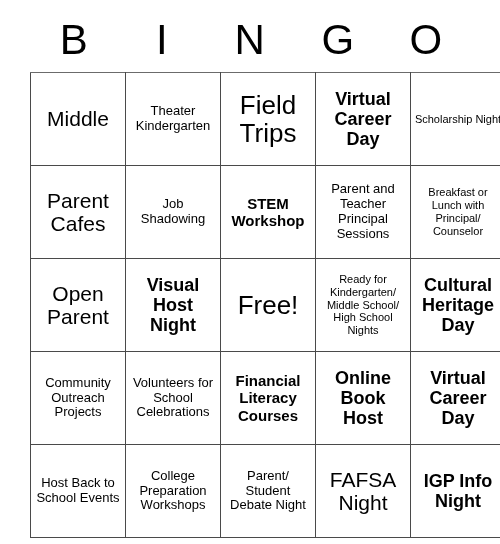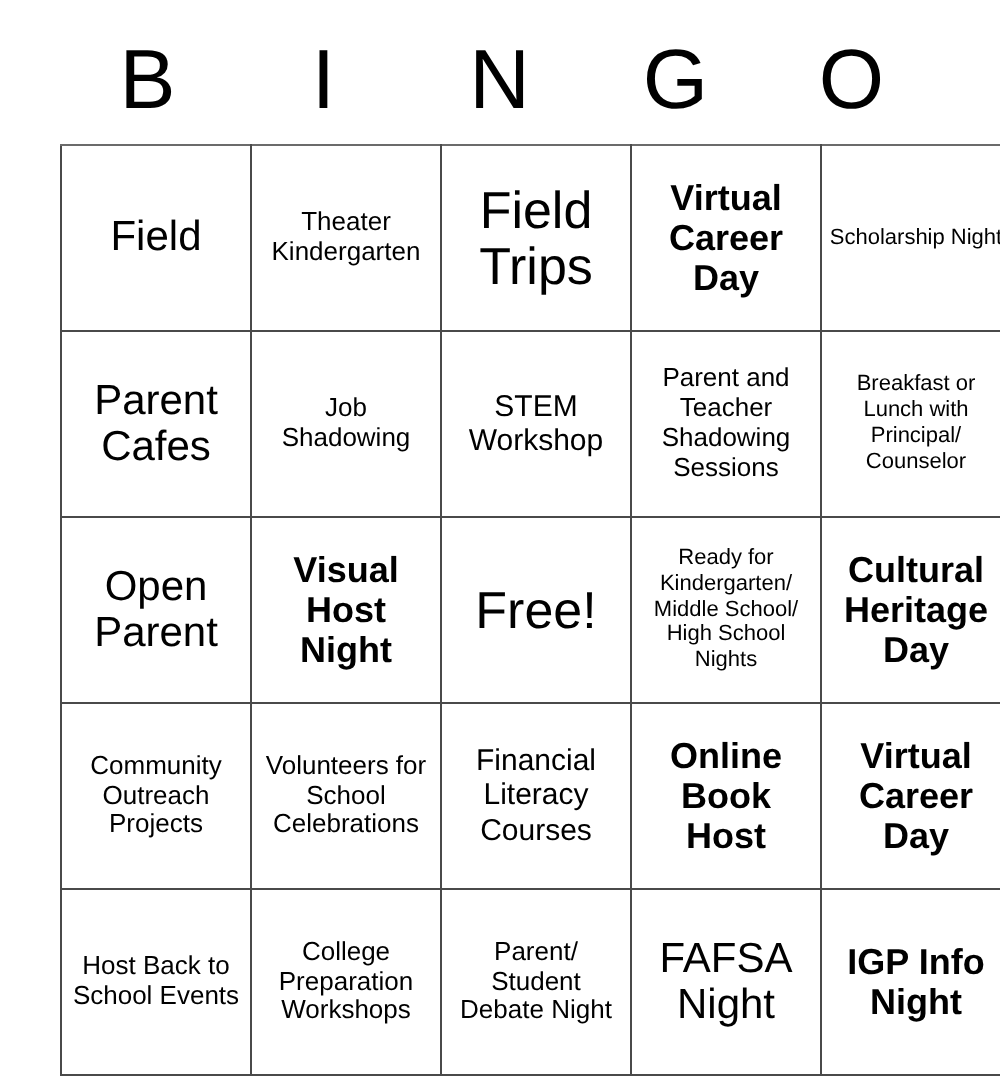--- a/index.html
+++ b/index.html
@@ -57,21 +57,21 @@
 
   .cell-text {
     display: block;
     line-height: 1.1;
     word-wrap: break-word;
   }
 
   
   .fs-xs  { font-size: 11px; line-height: 1.18; }
   .fs-s   { font-size: 13px; line-height: 1.15; }
-  .fs-m   { font-size: 15px; line-height: 1.14; }
+  .fs-m   { font-size: 15px; line-height: 1.14; font-weight: bold; }
   .fs-l   { font-size: 18px; line-height: 1.12; font-weight: bold; }
   .fs-xl  { font-size: 21px; line-height: 1.1; }
   .fs-xxl { font-size: 26px; line-height: 1.08; }
 </style>
 </head>
 <body>
 
 <div class="bingo-card">
 
   <div class="bingo-header">
@@ -79,21 +79,21 @@
     <div class="bingo-header-cell">I</div>
     <div class="bingo-header-cell">N</div>
     <div class="bingo-header-cell">G</div>
     <div class="bingo-header-cell">O</div>
   </div>
 
   <table class="bingo-grid">
     <tbody>
       <tr>
         <td>
-            <span class="cell-text fs-xl">Field</span>
+            <span class="cell-text fs-xl">Middle</span>
           </td>
         <td>
             <span class="cell-text fs-s">Theater Kindergarten</span>
           </td>
         <td>
             <span class="cell-text fs-xxl">Field Trips</span>
           </td>
         <td>
             <span class="cell-text fs-l">Virtual Career Day</span>
           </td>
@@ -105,21 +105,21 @@
         <td>
             <span class="cell-text fs-xl">Parent Cafes</span>
           </td>
         <td>
             <span class="cell-text fs-s">Job Shadowing</span>
           </td>
         <td>
             <span class="cell-text fs-m">STEM Workshop</span>
           </td>
         <td>
-            <span class="cell-text fs-s">Parent and Teacher Shadowing Sessions</span>
+            <span class="cell-text fs-s">Parent and Teacher Principal Sessions</span>
           </td>
         <td>
             <span class="cell-text fs-xs">Breakfast or Lunch with Principal/ Counselor</span>
           </td>
       </tr>
       <tr>
         <td>
             <span class="cell-text fs-xl">Open Parent</span>
           </td>
         <td>

